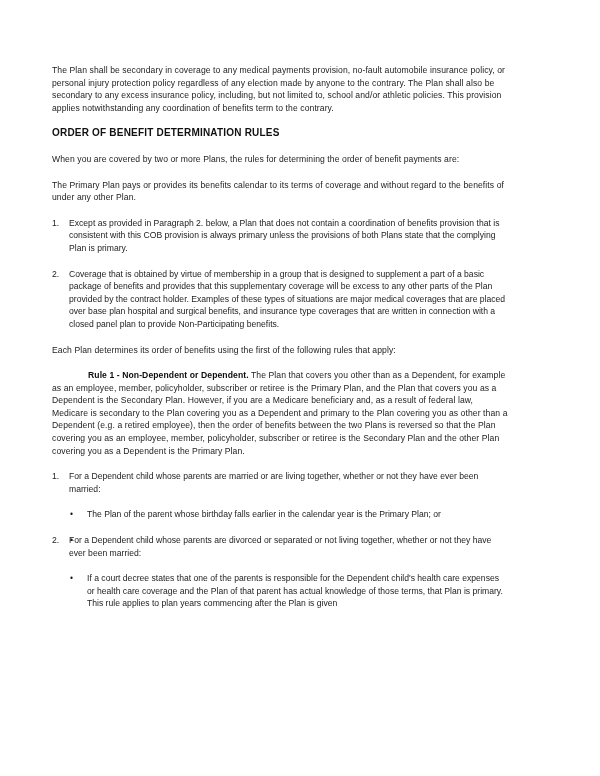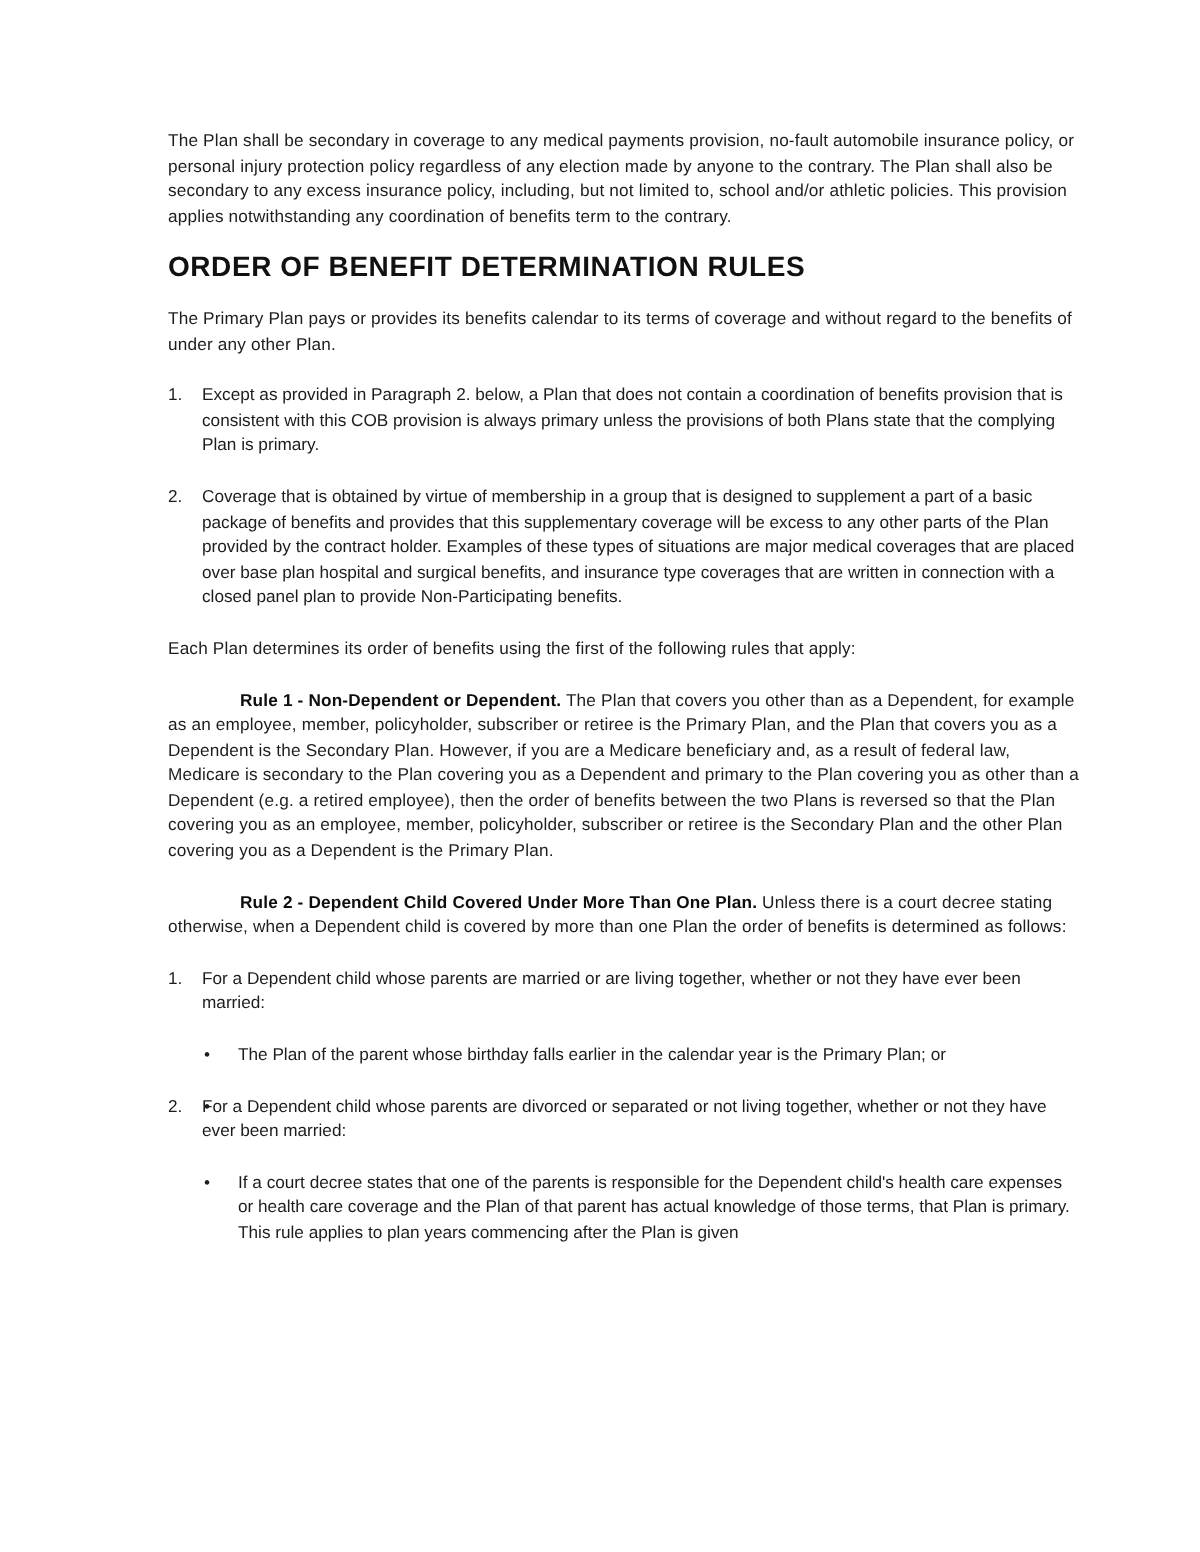--- a/index.html
+++ b/index.html
@@ -14,36 +14,36 @@
     font-family: "Liberation Sans", sans-serif;
     color: #1a1a1a;
     -webkit-font-smoothing: antialiased;
   }
   .page {
     position: relative;
     width: 600px;
     height: 776px;
     background: #ffffff;
     box-sizing: border-box;
-    padding: 64px 72px 0 84px;
+    padding: 64px 72px 0 52px;
   }
   .content {
     width: 456px;
   }
   p.para {
     margin: 0 0 13px 0;
     font-size: 8.6px;
     line-height: 12.6px;
     text-align: left;
     letter-spacing: 0.01em;
     color: #1c1c1c;
   }
   h2.section-heading {
     margin: 5px 0 13px 0;
-    font-size: 14px;
+    font-size: 10px;
     line-height: 12.6px;
     font-weight: bold;
     letter-spacing: 0.02em;
     color: #111111;
   }
   .rule-lead {
     font-weight: bold;
     color: #0d0d0d;
     margin-left: 36px;
   }
@@ -109,40 +109,40 @@
 </head>
 <body>
 
 <div class="page">
   <div class="content">
 
     <p class="para">The Plan shall be secondary in coverage to any medical payments provision, no-fault automobile insurance policy, or personal injury protection policy regardless of any election made by anyone to the contrary. The Plan shall also be secondary to any excess insurance policy, including, but not limited to, school and/or athletic policies. This provision applies notwithstanding any coordination of benefits term to the contrary.</p>
 
     <h2 class="section-heading">ORDER OF BENEFIT DETERMINATION RULES</h2>
 
+    <p class="para">When you are covered by two or more Plans, the rules for determining the order of benefit payments are:</p>
 
     <p class="para">The Primary Plan pays or provides its benefits calendar to its terms of coverage and without regard to the benefits of under any other Plan.</p>
 
     <ol class="num-list">
       <li>
         <span class="marker">1.</span>
         <span>Except as provided in Paragraph 2. below, a Plan that does not contain a coordination of benefits provision that is consistent with this COB provision is always primary unless the provisions of both Plans state that the complying Plan is primary.</span>
       </li>
       <li>
         <span class="marker">2.</span>
         <span>Coverage that is obtained by virtue of membership in a group that is designed to supplement a part of a basic package of benefits and provides that this supplementary coverage will be excess to any other parts of the Plan provided by the contract holder. Examples of these types of situations are major medical coverages that are placed over base plan hospital and surgical benefits, and insurance type coverages that are written in connection with a closed panel plan to provide Non-Participating benefits.</span>
       </li>
     </ol>
 
 
     <p class="para">Each Plan determines its order of benefits using the first of the following rules that apply:</p>
 
     <p class="para"><span class="rule-lead">Rule 1 - Non-Dependent or Dependent.</span><span> The Plan that covers you other than as a Dependent, for example as an employee, member, policyholder, subscriber or retiree is the Primary Plan, and the Plan that covers you as a Dependent is the Secondary Plan. However, if you are a Medicare beneficiary and, as a result of federal law, Medicare is secondary to the Plan covering you as a Dependent and primary to the Plan covering you as other than a Dependent (e.g. a retired employee), then the order of benefits between the two Plans is reversed so that the Plan covering you as an employee, member, policyholder, subscriber or retiree is the Secondary Plan and the other Plan covering you as a Dependent is the Primary Plan.</span></p>
 
-    <p class="para"><span class="rule-lead">Rule 2 - Dependent Child Covered Under More Than One Plan.</span><span> Unless there is a court decree stating otherwise, when a Dependent child is covered by more than one Plan the order of benefits is determined as follows:</span></p>
 
     <ol class="num-list">
       <li>
         <span class="marker">1.</span>
         <span>For a Dependent child whose parents are married or are living together, whether or not they have ever been married:</span>
         <ul class="bullet-list">
           <li>
             <span class="bullet">•</span>
             <span>The Plan of the parent whose birthday falls earlier in the calendar year is the Primary Plan; or</span>
           </li>

